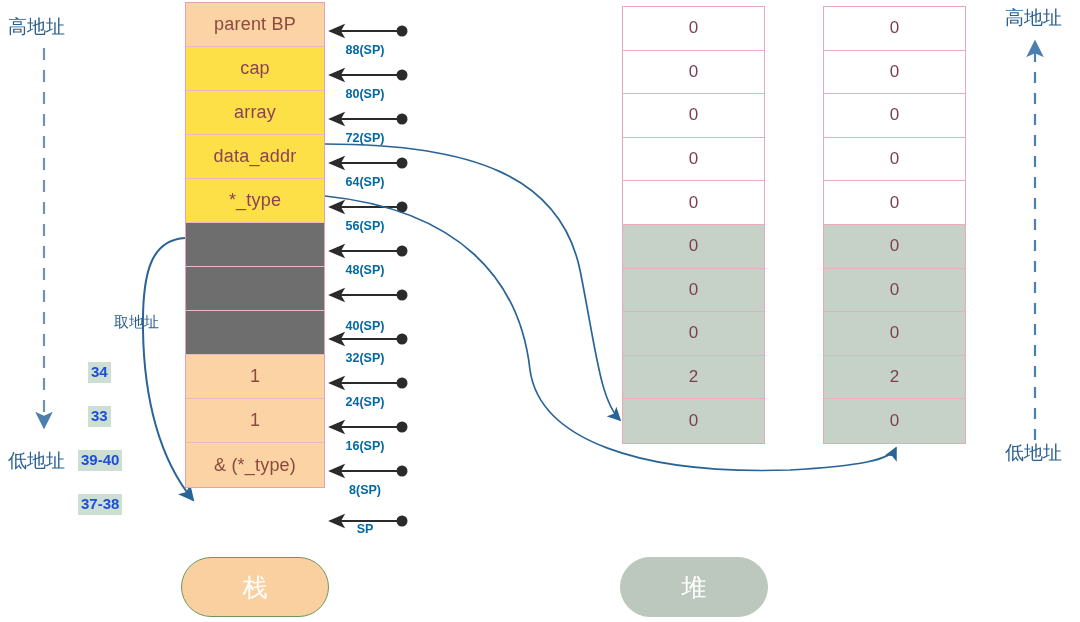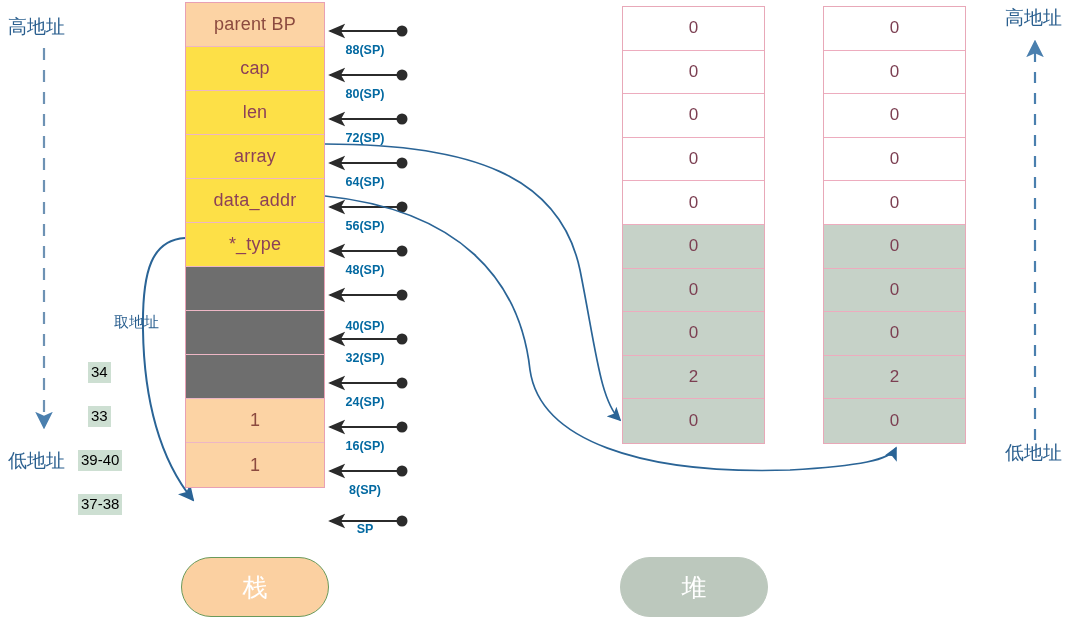--- a/index.html
+++ b/index.html
@@ -112,23 +112,23 @@
     top: 313px;
     font-size: 15px;
     color: #2a5f8f;
     white-space: nowrap;
   }
 
   
   .line-badge {
     position: absolute;
     background: #cddfd2;
-    color: #000000;
+    color: #1d4ed8;
     font-size: 15px;
-    font-weight: normal;
+    font-weight: bold;
     padding: 1px 3px;
     white-space: nowrap;
     line-height: 1.25;
   }
 
   
   .sp-label {
     position: absolute;
     font-size: 12.5px;
     font-weight: bold;
@@ -237,29 +237,29 @@
 <div id="line-badges">
     <div class="line-badge" style="left: 88px; top: 362px;">34</div>
     <div class="line-badge" style="left: 88px; top: 406px;">33</div>
     <div class="line-badge" style="left: 78px; top: 450px;">39-40</div>
     <div class="line-badge" style="left: 78px; top: 494px;">37-38</div>
   </div>
 
 <div id="stack-column">
     <div class="stack-cell cell-orange">parent BP</div>
     <div class="stack-cell cell-pink">cap</div>
-    <div class="stack-cell cell-pink">len</div>
     <div class="stack-cell cell-pink">array</div>
     <div class="stack-cell cell-pink">data_addr</div>
     <div class="stack-cell cell-pink">*_type</div>
     <div class="stack-cell cell-gray"></div>
     <div class="stack-cell cell-gray"></div>
     <div class="stack-cell cell-gray"></div>
     <div class="stack-cell cell-orange">1</div>
     <div class="stack-cell cell-orange">1</div>
+    <div class="stack-cell cell-orange">&amp; (*_type)</div>
   </div>
 
 <div id="sp-labels">
     <div class="sp-label" style="left: 330px; top: 43px;">88(SP)</div>
     <div class="sp-label" style="left: 330px; top: 87px;">80(SP)</div>
     <div class="sp-label" style="left: 330px; top: 131px;">72(SP)</div>
     <div class="sp-label" style="left: 330px; top: 175px;">64(SP)</div>
     <div class="sp-label" style="left: 330px; top: 219px;">56(SP)</div>
     <div class="sp-label" style="left: 330px; top: 263px;">48(SP)</div>
     <div class="sp-label" style="left: 330px; top: 307px; margin-top: 12px;">40(SP)</div>

